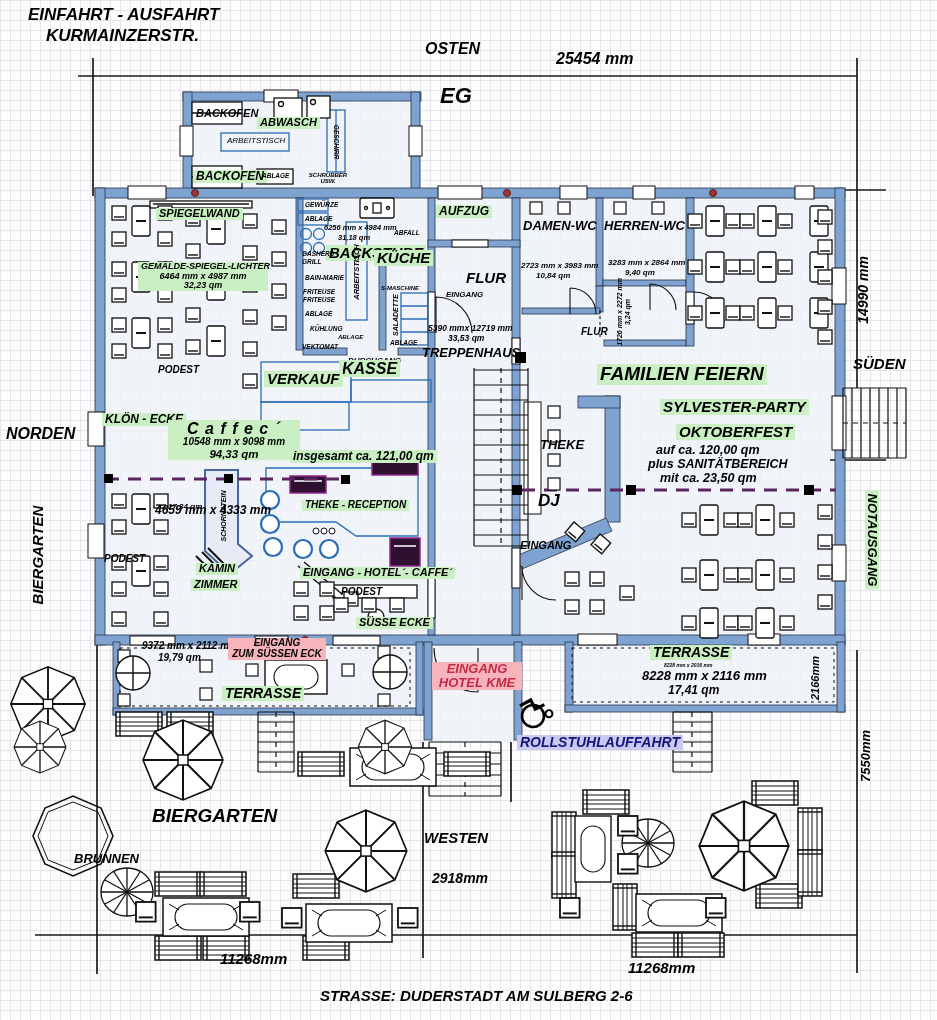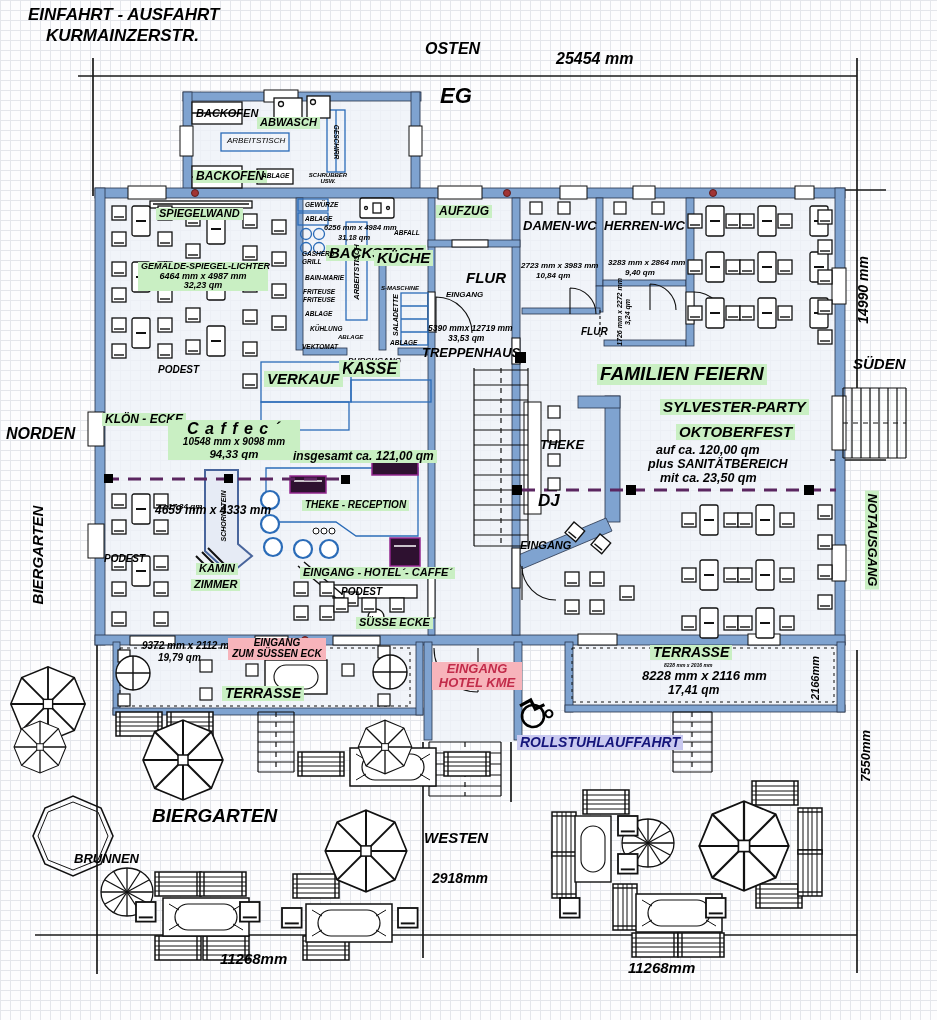--- a/index.html
+++ b/index.html
@@ -497,20 +497,21 @@
 <div class="lbl rotc" style="left:38px;top:555px;font-size:15px;">BIERGARTEN</div>
 <div class="lbl" style="left:853px;top:356px;font-size:15px;">SÜDEN</div>
 <div class="lbl rotc" style="left:864px;top:290px;font-size:14px;">14990 mm</div>
 <div class="lbl rotcw g" style="left:872px;top:540px;font-size:13px;">NOTAUSGANG</div>
 <div class="lbl rotc" style="left:866px;top:756px;font-size:13px;">7550mm</div>
 <div class="lbl rotc" style="left:816px;top:678px;font-size:11px;">2166mm</div>
 <div class="lbl" style="left:424px;top:830px;font-size:15px;">WESTEN</div>
 <div class="lbl" style="left:432px;top:871px;font-size:14px;">2918mm</div>
 <div class="lbl" style="left:220px;top:951px;font-size:15px;">11268mm</div>
 <div class="lbl" style="left:628px;top:960px;font-size:15px;">11268mm</div>
+<div class="lbl" style="left:320px;top:988px;font-size:15px;">STRASSE:   DUDERSTADT AM SULBERG 2-6</div>
 
 <div class="lbl" style="left:196px;top:108px;font-size:11px;">BACKOFEN</div>
 <div class="lbl g" style="left:257px;top:117px;font-size:11px;">ABWASCH</div>
 <div class="lbl" style="left:227px;top:137px;font-size:8px;font-weight:normal;">ARBEITSTISCH</div>
 <div class="lbl g" style="left:193px;top:170px;font-size:12px;">BACKOFEN</div>
 <div class="lbl" style="left:262px;top:172px;font-size:6.5px;">ABLAGE</div>
 <div class="lbl ctr" style="left:302px;top:172px;font-size:6px;width:52px;white-space:normal;">SCHRUBBER USW.</div>
 <div class="lbl rotcw" style="left:336px;top:142px;font-size:6.5px;">GESCHIRR</div>
 
 <div class="lbl" style="left:305px;top:201px;font-size:6.5px;">GEWÜRZE</div>

